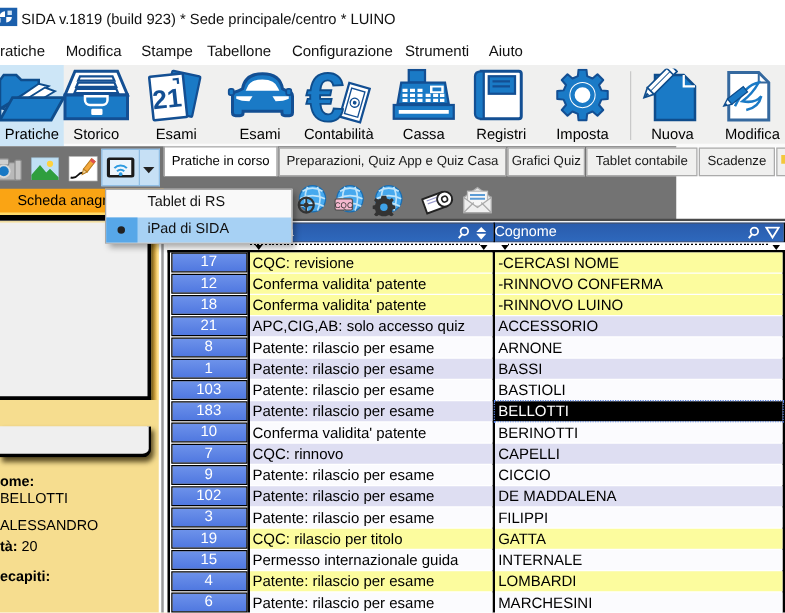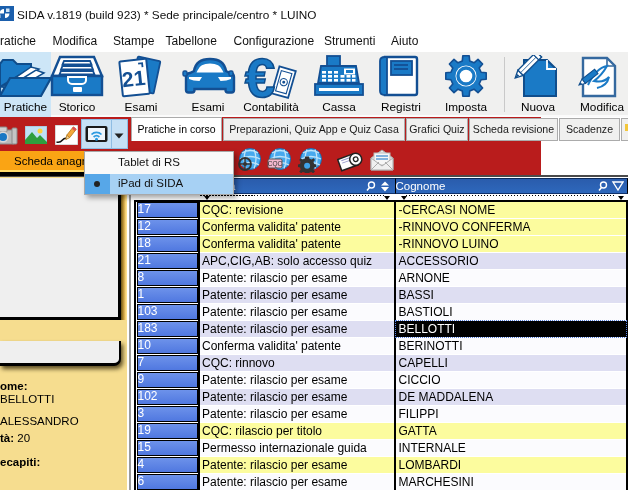--- a/index.html
+++ b/index.html
@@ -10,21 +10,21 @@
 
 #menu {position:absolute;left:0;top:28px;width:628px;height:24px;background:#fff;font-size:12px;color:#111}
 #menu span {position:absolute;top:6px}
 
 #toolbar {position:absolute;left:0;top:52px;width:628px;height:65px;background:#f0f0ef}
 .tbtn {position:absolute;top:0;height:65px;text-align:center}
 .tlabel {position:absolute;top:48px;width:100%;text-align:center;font-size:11.8px;color:#000}
 #bsel {position:absolute;left:0;top:0;width:51px;height:65px;background:#cde6f7}
 .sep {position:absolute;top:5px;height:55px;width:1px;background:#c9c9c9}
 
-#band {position:absolute;left:0;top:117px;width:541px;height:59px;background:#b91c1c}
+#band {position:absolute;left:0;top:117px;width:541px;height:59px;background:#737373}
 .tab {position:absolute;top:1px;height:23px;background:#f0f0ef;border:1px solid #ababab;font-size:10.6px;color:#1a1a1a;text-align:center;line-height:21px;white-space:nowrap;overflow:hidden}
 .tabact {position:absolute;top:0;height:24px;background:#fff;border:1px solid #ababab;border-bottom:none;font-size:10.5px;color:#000;text-align:center;line-height:22px;z-index:3;white-space:nowrap;overflow:hidden}
 #darkline {position:absolute;left:0;top:58px;width:628px;height:1.5px;background:#4a4a4a}
 
 #otab {position:absolute;left:0;top:33.5px;width:131px;height:25.5px;background:#faa414;border-bottom:4px solid #000;z-index:2}
 #otab .yline {position:absolute;left:0;bottom:0;width:100%;height:2px;background:#ffdb6b}
 #otab .t {position:absolute;left:14px;top:4px;font-size:11.5px;color:#000}
 
 #tabbtn {position:absolute;left:81px;top:2px;width:31px;height:30px;background:#c6e0f5;border:1px solid #8fbde3}
 #tabarr {position:absolute;left:112px;top:2px;width:16px;height:30px;background:#c6e0f5;border:1px solid #8fbde3;border-left:none}
@@ -39,21 +39,21 @@
 #gbtn {position:absolute;left:0;top:164.5px;width:121px;height:25px;background:#efefef;border-right:2.5px solid #000;border-bottom:3px solid #000;border-bottom-right-radius:7px;box-shadow:2px 3px 4px rgba(40,30,0,.75)}
 .ptxt {position:absolute;left:0;font-size:11.5px;color:#000}
 
 #tablearea {position:absolute;left:134px;top:176.5px;width:494px;height:313.5px;background:#fff}
 .hcell {position:absolute;top:1.2px;height:16.5px;background:linear-gradient(180deg,#2a5cac,#2e68bc);border-top:1px solid #0c2a5c;border-bottom:1px solid #10316a;border-left:1.5px solid #000;border-right:1.5px solid #000;color:#fff;font-size:11.5px;text-align:left;line-height:15px}
 #strip {position:absolute;left:0;top:17.2px;width:494px;height:6.3px;background:#fff}
 .dots {position:absolute;top:1px;height:1.5px;background-image:repeating-linear-gradient(90deg,#000 0,#000 1.5px,#fff 1.5px,#fff 3px)}
 .dtri {position:absolute;top:2.2px;width:0;height:0;border-left:3.5px solid transparent;border-right:3.5px solid transparent;border-top:4px solid #000}
 #blackline {position:absolute;left:0;top:23.5px;width:494px;height:1.8px;background:#000}
 .vline {position:absolute;top:23.5px;width:2px;background:#000;height:290px}
-.ncell {position:absolute;left:2.5px;width:61px;height:15.4px;background:linear-gradient(180deg,#6d92ea,#5078e0);border:1px solid #000;color:#fff;font-size:12px;line-height:13.8px}
+.ncell {position:absolute;left:2.5px;width:61px;height:15.4px;background:linear-gradient(180deg,#6d92ea,#5078e0);border:1px solid #000;color:#fff;font-size:12px;text-align:center;line-height:13.8px}
 .pcell {position:absolute;left:65.5px;width:194.5px;height:16px;font-size:12px;color:#000;line-height:16px;padding-left:2.5px;white-space:nowrap;overflow:hidden}
 .ccell {position:absolute;left:262px;width:230px;height:16px;font-size:12px;color:#000;line-height:16px;padding-left:2.5px;white-space:nowrap;overflow:hidden}
 .sliver {position:absolute;left:493.5px;width:1.5px;height:16px}
 .sel {background:#000;color:#fff;outline:1px dotted #5580e0}
 
 #dd {position:absolute;left:84px;top:151px;width:150px;height:43.5px;background:#f9f9f9;border:1px solid #a8a8a8;box-shadow:3px 3px 5px rgba(0,0,0,.35);z-index:10}
 #dd .i1 {position:absolute;left:0;top:0;width:148px;height:21.5px;color:#111;font-size:11.5px}
 #dd .i2 {position:absolute;left:0;top:21.5px;width:148px;height:20.5px;background:#a7d1f4;color:#111;font-size:11.5px}
 #dd .gut {position:absolute;left:0;top:0;width:24.5px;height:100%;background:#57a7e8}
 #dd .blt {position:absolute;left:9px;top:7px;width:6px;height:6px;border-radius:50%;background:#222}
@@ -251,21 +251,21 @@
  <path d="M11.6 17 a4.3 4.3 0 0 1 5.8 0" fill="none" stroke="#2d9ae0" stroke-width="1.7"></path>
  <circle cx="14.5" cy="19.3" r="1.5" fill="#2d9ae0"></circle>
 </svg>
     </div>
  <div id="tabarr"><svg width="14" height="28">
         <path d="M2.5 13.5 L11.5 13.5 L7 18.5 Z" fill="#222"></path>
       </svg></div>
  <div class="tabact" style="left:131px;width:91px">Pratiche in corso</div>
  <div class="tab" style="left:223px;width:182px">Preparazioni, Quiz App e Quiz Casa</div>
  <div class="tab" style="left:406px;width:62px">Grafici Quiz</div>
- <div class="tab" style="left:469px;width:89px">Scheda revisione</div>
+ <div class="tab" style="left:469px;width:89px">Tablet contabile</div>
  <div class="tab" style="left:559px;width:61px">Scadenze</div>
  <div class="tab" style="left:621px;width:10px">
       <span style="position:absolute;left:3px;top:5px;width:5px;height:7px;background:#f3c73c"></span>
     </div>
  <svg class="abs" style="left:237px;top:30px" width="26" height="26" viewBox="0 0 26 26">
  <circle cx="13" cy="12" r="10.5" fill="#47a9ee" stroke="#1b6db0"></circle>
  <path d="M5 6 Q13 1 21 6 M3 12 Q13 7 23 12 M4 18 Q13 13 22 18 M9 2.5 Q5 12 9 21.5 M17 2.5 Q21 12 17 21.5" stroke="#bfe4fa" stroke-width="1.3" fill="none"></path>
  <circle cx="8" cy="17" r="6" fill="none" stroke="#333" stroke-width="1.8"></circle>
       <circle cx="8" cy="17" r="2" fill="#333"></circle>
       <path d="M8 11 L8 23 M2 17 L14 17" stroke="#333" stroke-width="1.4"></path>

